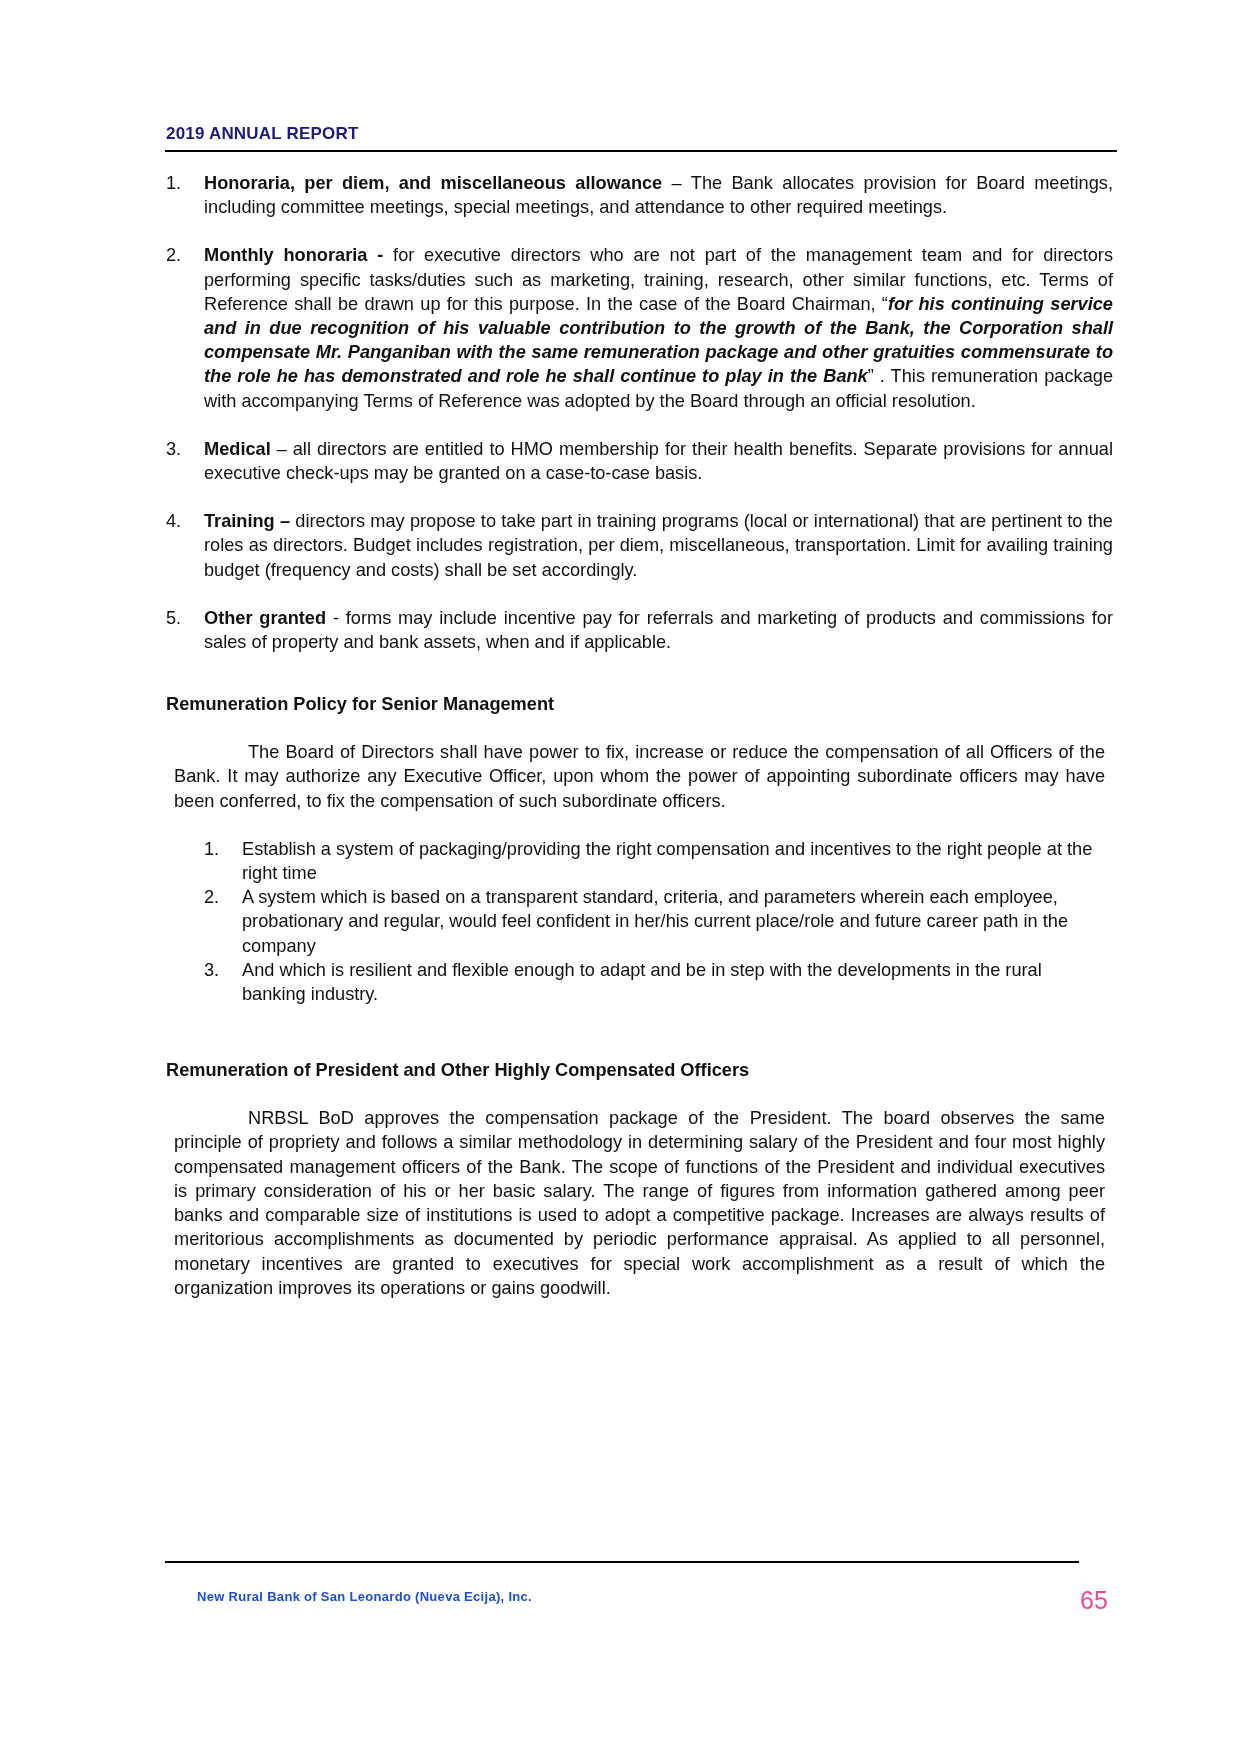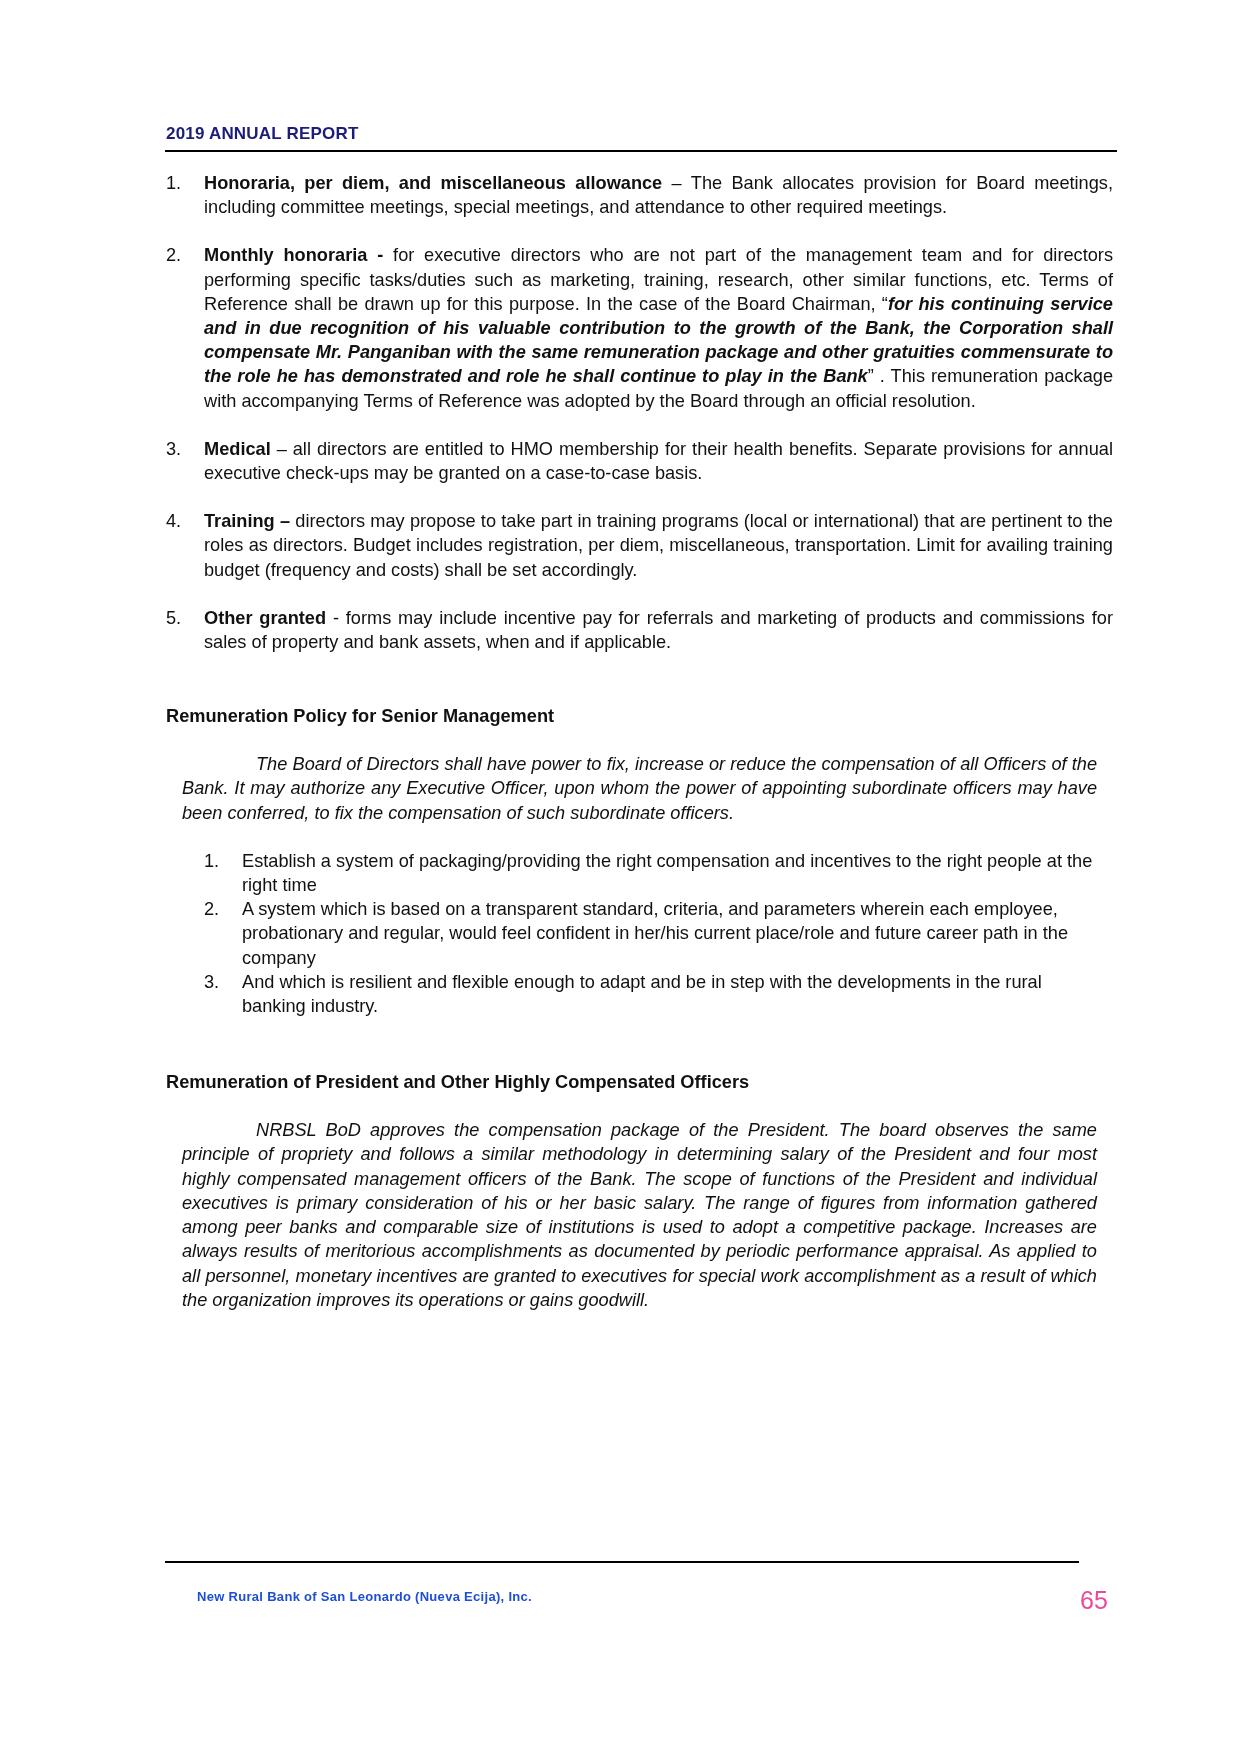--- a/index.html
+++ b/index.html
@@ -9,21 +9,21 @@
   .header-title { position: absolute; left: 151px; top: 124px; font-size: 17px; font-weight: bold;
                   color: #1c1c7a; letter-spacing: 0.2px; }
   .header-rule { position: absolute; left: 150px; top: 150px; width: 952px; height: 2px; background: #000; }
   .content { position: absolute; left: 151px; top: 171px; width: 947px; font-size: 18.2px; line-height: 24.2px; }
   .benefits { list-style: none; margin: 0; padding: 0; }
   .benefits li { position: relative; padding-left: 38px; text-align: justify; margin-bottom: 24px; }
   .benefits li .num { position: absolute; left: 0; top: 0; }
   .benefits li b { font-weight: bold; }
   .benefits li i { font-style: italic; font-weight: bold; }
   h2.section { font-size: 18.2px; font-weight: bold; margin: 0; line-height: 24px; }
-  p.para { margin: 16px; text-indent: 74px; text-align: justify; font-style: italic; }
+  p.para { margin: 8px; text-indent: 74px; text-align: justify; }
   .objectives { list-style: none; margin: 0; padding: 0 0 0 38px; }
   .objectives li { position: relative; padding-left: 38px; margin-right: 12px; }
   .objectives li .num { position: absolute; left: 0; top: 0; }
   .footer-rule { position: absolute; left: 150px; top: 1561px; width: 914px; height: 2px; background: #000; }
   .footer-text { position: absolute; left: 151px; top: 1589px; font-size: 13px; font-weight: bold; color: #1d4ed8; letter-spacing: 0.3px; margin-left: 31px; }
   .page-number { position: absolute; left: 1065px; top: 1586px; font-size: 25px; color: #ec4899; }
 </style>
 </head>
 <body>
 
@@ -50,21 +50,21 @@
       <li>
         <span class="num">4.</span>
         <b>Training –</b><span> </span><span>directors may propose to take part in training programs (local or international) that are pertinent to the roles as directors. Budget includes registration, per diem, miscellaneous, transportation. Limit for availing training budget (frequency and costs) shall be set accordingly.</span>
       </li>
       <li style="margin-bottom:0">
         <span class="num">5.</span>
         <b>Other granted</b><span> - </span><span>forms may include incentive pay for referrals and marketing of products and commissions for sales of property and bank assets, when and if applicable.</span>
       </li>
     </ol>
 
-    <h2 class="section" style="margin-top:50px">Remuneration Policy for Senior Management</h2>
+    <h2 class="section" style="margin-top:38px">Remuneration Policy for Senior Management</h2>
 
     <p class="para" style="margin-top:24px">The Board of Directors shall have power to fix, increase or reduce the compensation of all Officers of the Bank. It may authorize any Executive Officer, upon whom the power of appointing subordinate officers may have been conferred, to fix the compensation of such subordinate officers.</p>
 
     <ol class="objectives" style="margin-top:24px">
       <li>
         <span class="num">1.</span>
         <span>Establish a system of packaging/providing the right compensation and incentives to the right people at the right time</span>
       </li>
       <li>
         <span class="num">2.</span>

